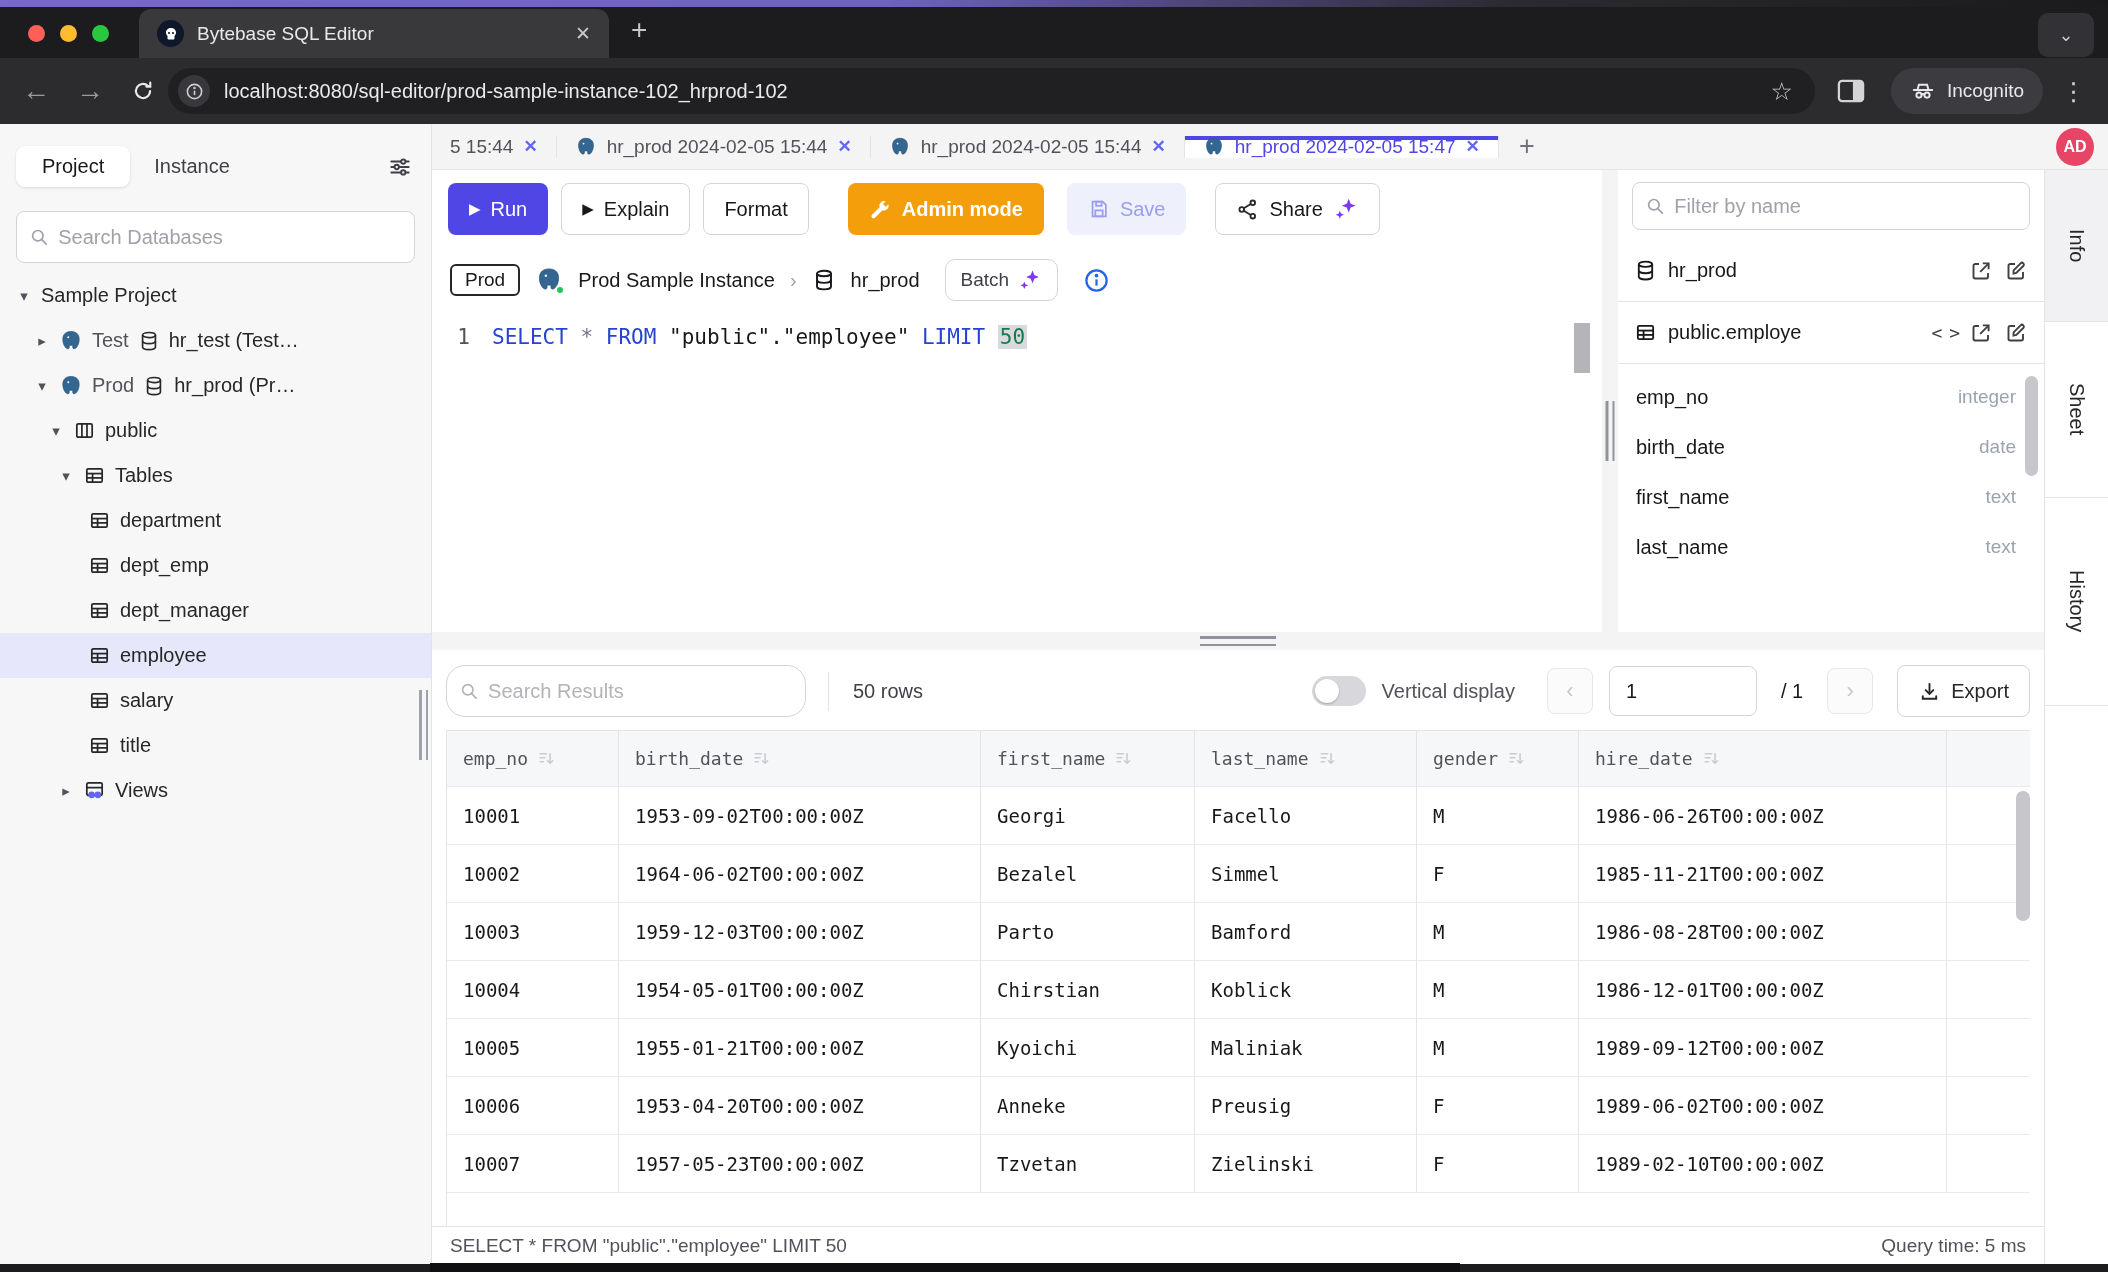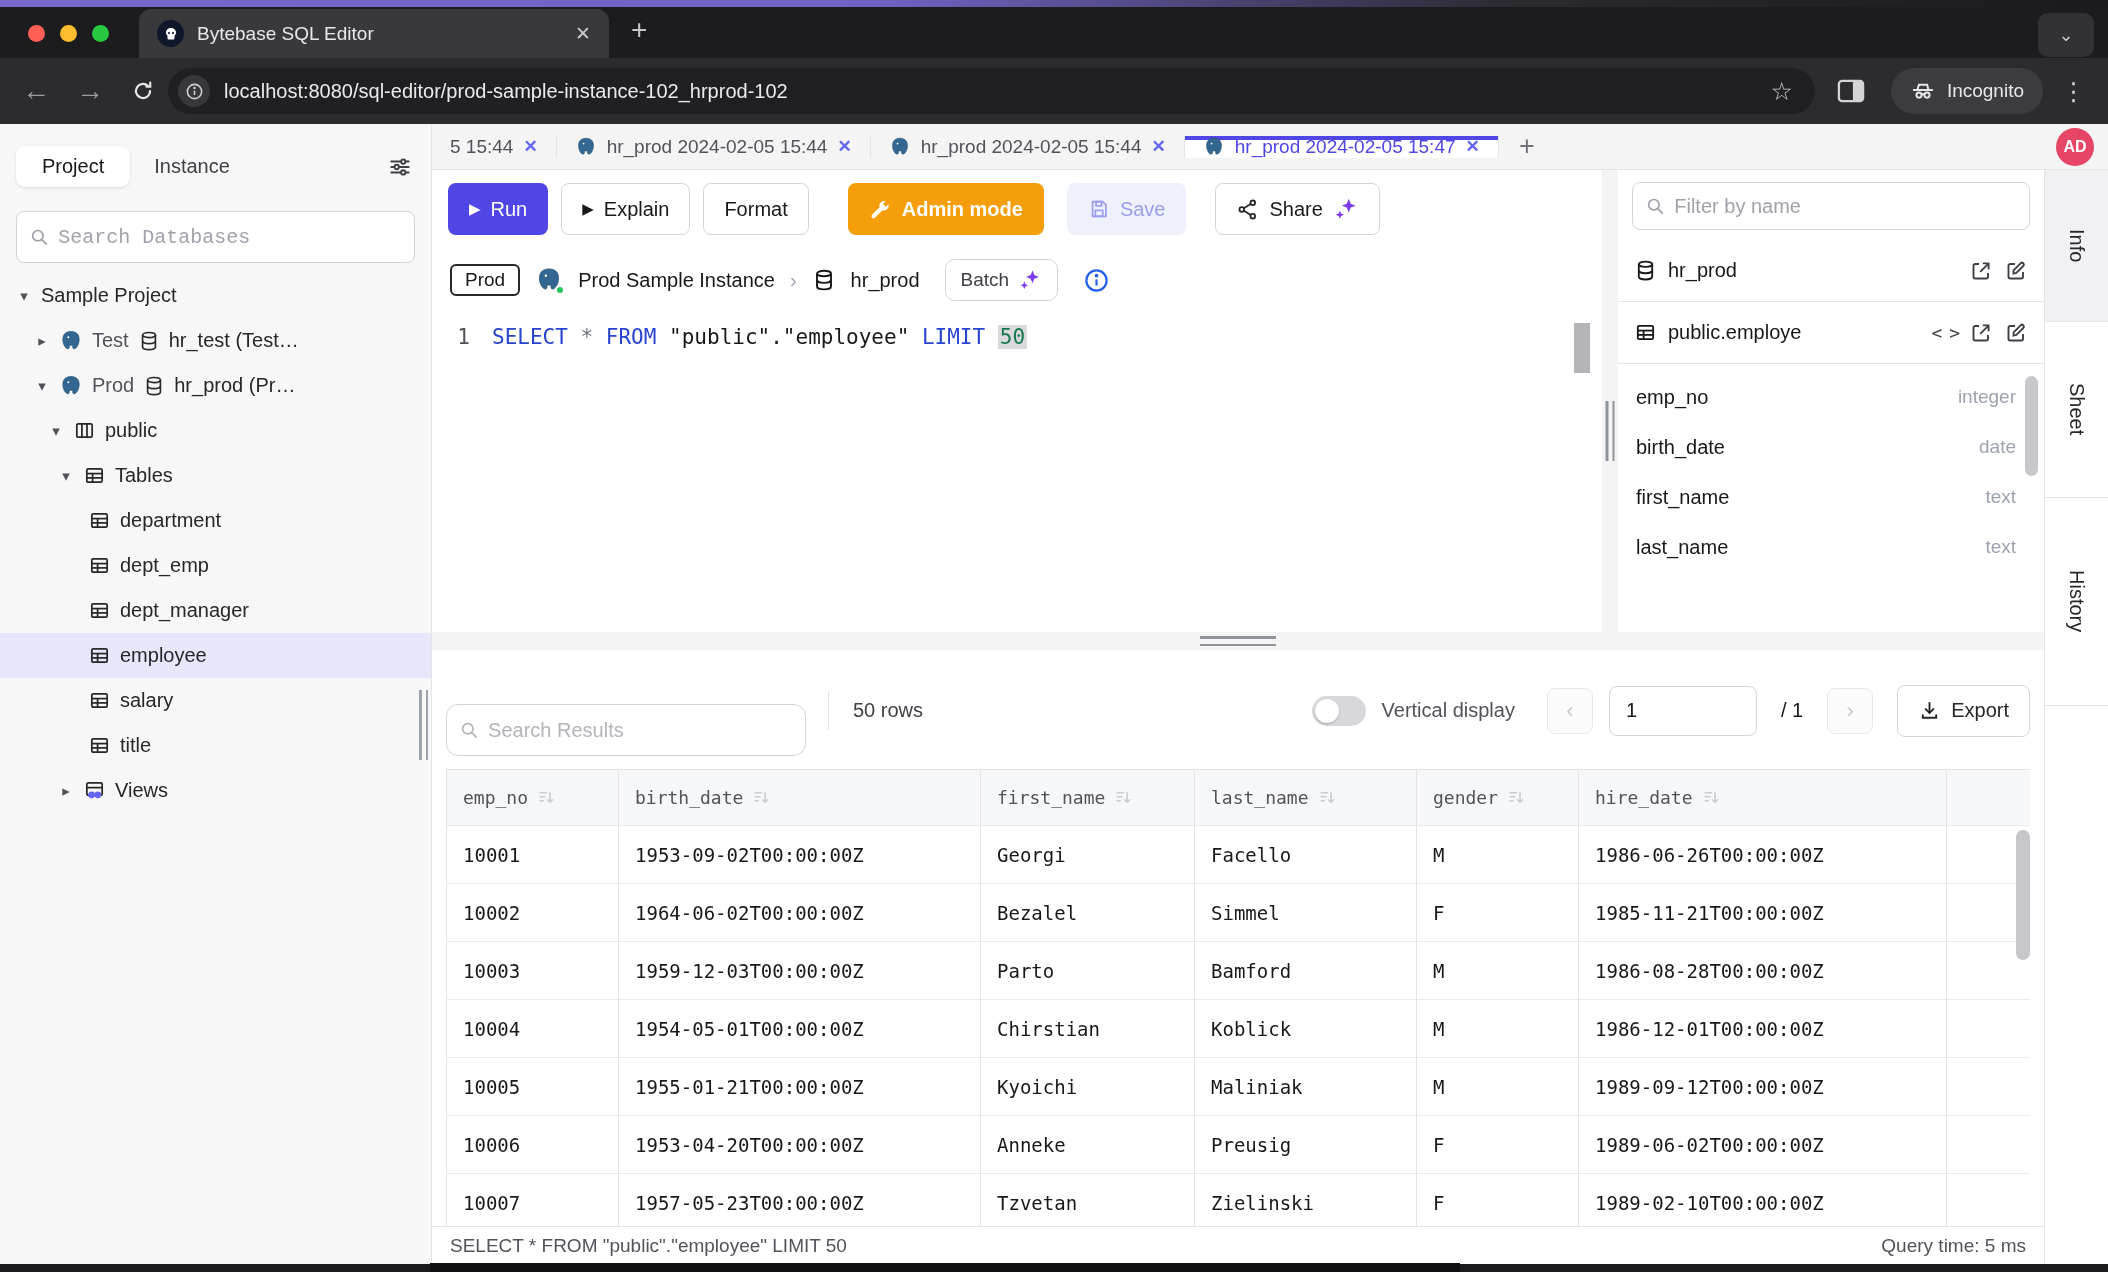--- a/index.html
+++ b/index.html
@@ -32,21 +32,21 @@
   
   .app { height:1140px; display:flex; background:#fff; position:relative; }
 
   
   .sidebar { width:432px; flex:none; background:#f7f7f8; border-right:1px solid #e4e4e7; position:relative; }
   .sb-head { display:flex; align-items:center; padding:13px 18px 8px 16px;margin-top:9px; }
   .sb-tab-active { background:#fff; border-radius:9px; box-shadow:0 1px 3px rgba(0,0,0,.12); padding:9px 26px; font-size:20px; color:#18181b; font-weight:500; }
   .sb-tab { padding:9px 24px; font-size:20px; color:#3f3f46; }
   .sb-sliders { margin-left:auto; color:#3f3f46; }
   .sb-search { margin:16px 16px 10px; height:52px; border:1px solid #d4d4d8; border-radius:8px; background:#fff; display:flex; align-items:center; padding:0 12px; gap:9px; }
-  .sb-search input { border:0; outline:0; background:transparent; font-size:20px; color:#27272a; width:100%; font-family:Liberation Mono, monospace; }
+  .sb-search input { border:0; outline:0; background:transparent; font-size:20px; color:#27272a; width:100%; font-family:Liberation Sans, sans-serif; }
   .sb-search input::placeholder { color:#a1a1aa; }
   .trow { height:45px; display:flex; align-items:center; gap:9px; font-size:20px; color:#27272a; white-space:nowrap; overflow:hidden; }
   .caret { width:16px; font-size:15px; color:#52525b; text-align:center; flex:none; }
   .envname { color:#52525b; }
   .sel { background:#e7e7fc; }
   .sb-grip { position:absolute; right:3px; top:566px; display:flex; gap:4px; }
   .sb-grip span { width:2.5px; height:70px; background:#9ca3af; display:block; }
 
   
   .main { flex:1; display:flex; flex-direction:column; min-width:0; }
@@ -103,21 +103,21 @@
   .col-name { font-size:20px; color:#18181b; }
   .col-type { font-size:19px; color:#9ca3af; }
   .sp-scroll { position:absolute; right:6px; top:12px; width:13px; height:100px; border-radius:7px; background:#c6c6cb; }
 
   
   .hsplit { height:18px; background:#f4f4f5; position:relative; }
   .hsplit-grip { position:absolute; left:50%; top:50%; transform:translate(-50%,-50%); display:flex; flex-direction:column; gap:5px; }
   .hsplit-grip span { width:76px; height:2.5px; background:#8f949c; display:block; }
   .results { flex:1; display:flex; flex-direction:column; min-height:0; background:#fff; }
   .res-bar { display:flex; align-items:center; padding:15px 14px 13px; gap:0; }
-  .res-search { width:360px; height:52px; border:1px solid #d4d4d8; border-radius:12px; display:flex; align-items:center; gap:9px; padding:0 12px;margin-top:39px; }
+  .res-search { width:360px; height:52px; border:1px solid #d4d4d8; border-radius:19px; display:flex; align-items:center; gap:9px; padding:0 12px; }
   .res-search input { border:0; outline:0; font-size:20px; width:100%; font-family:inherit; color:#27272a; }
   .res-search input::placeholder { color:#b3b3ba; }
   .row-count { font-size:20px; color:#3f3f46; border-left:1px solid #e4e4e7; padding:8px 0 8px 24px; margin-left:22px; }
   .res-right { margin-left:auto; display:flex; align-items:center; gap:16px; }
   .toggle { width:54px; height:30px; border-radius:15px; background:#d8d8dc; position:relative; flex:none; }
   .toggle-knob { position:absolute; left:3px; top:3px; width:24px; height:24px; border-radius:50%; background:#fff; box-shadow:0 1px 2px rgba(0,0,0,.25); }
   .tog-label { font-size:20px; color:#52525b; margin-right:16px; }
   .pg-btn { width:46px; height:46px; border:1px solid #e8e8ec; background:#fbfbfc; border-radius:8px; display:flex; align-items:center; justify-content:center; color:#c8c8cc; font-size:22px; }
   .pg-input { width:148px; height:50px; border:1px solid #d4d4d8; border-radius:8px; font-size:20px; padding:0 16px; color:#18181b; font-family:inherit; outline:0; }
   .pg-total { font-size:20px; color:#18181b; margin:0 8px; }

